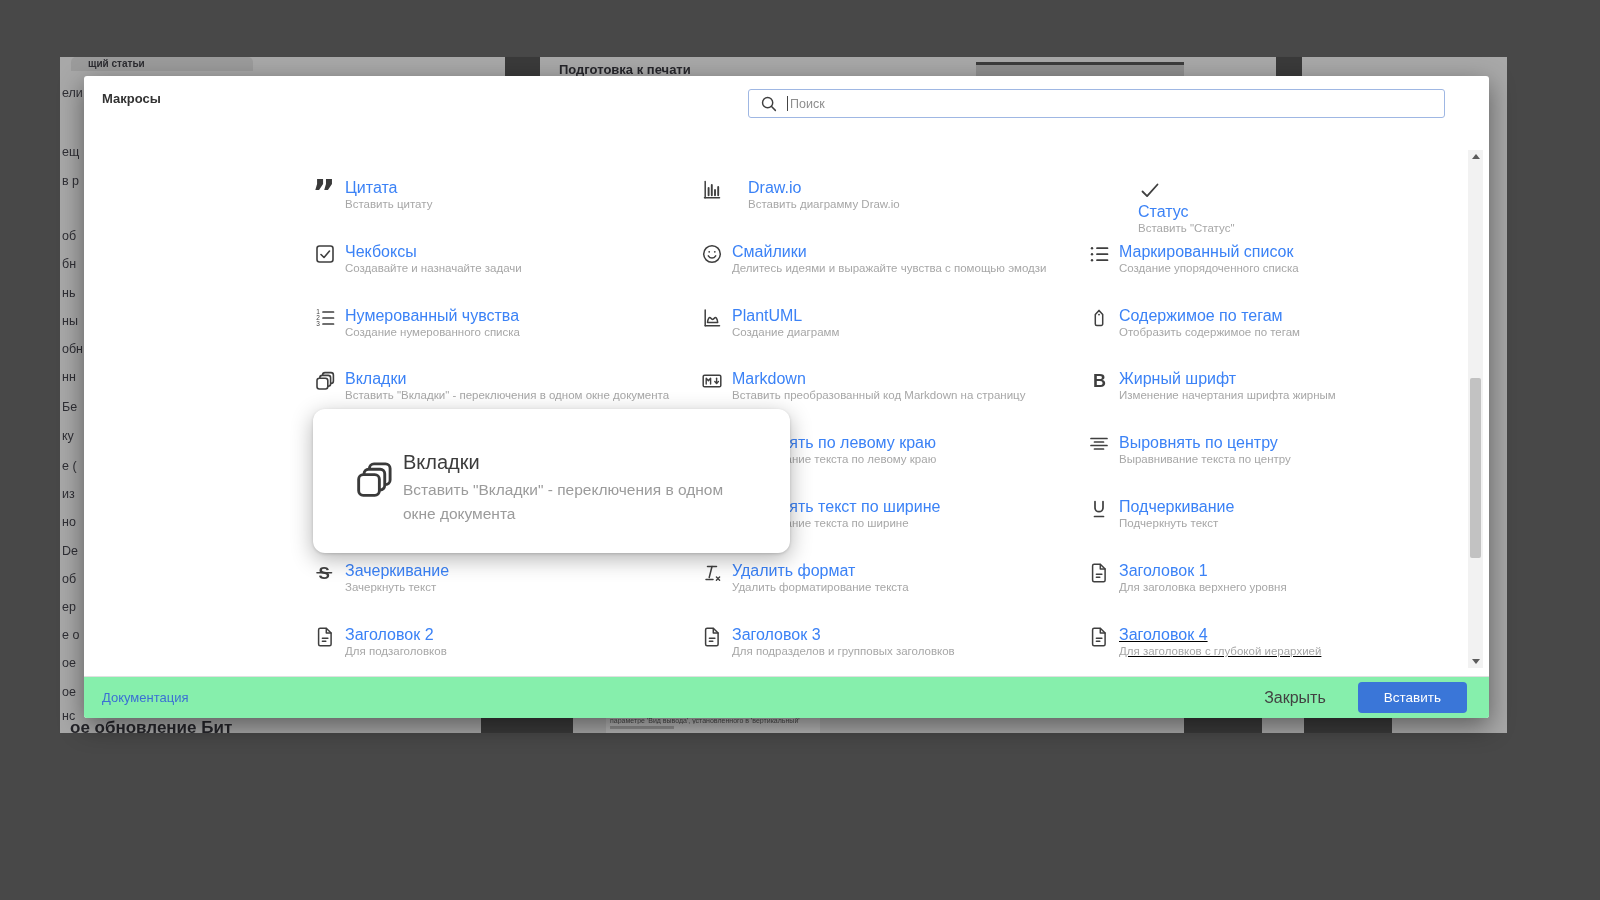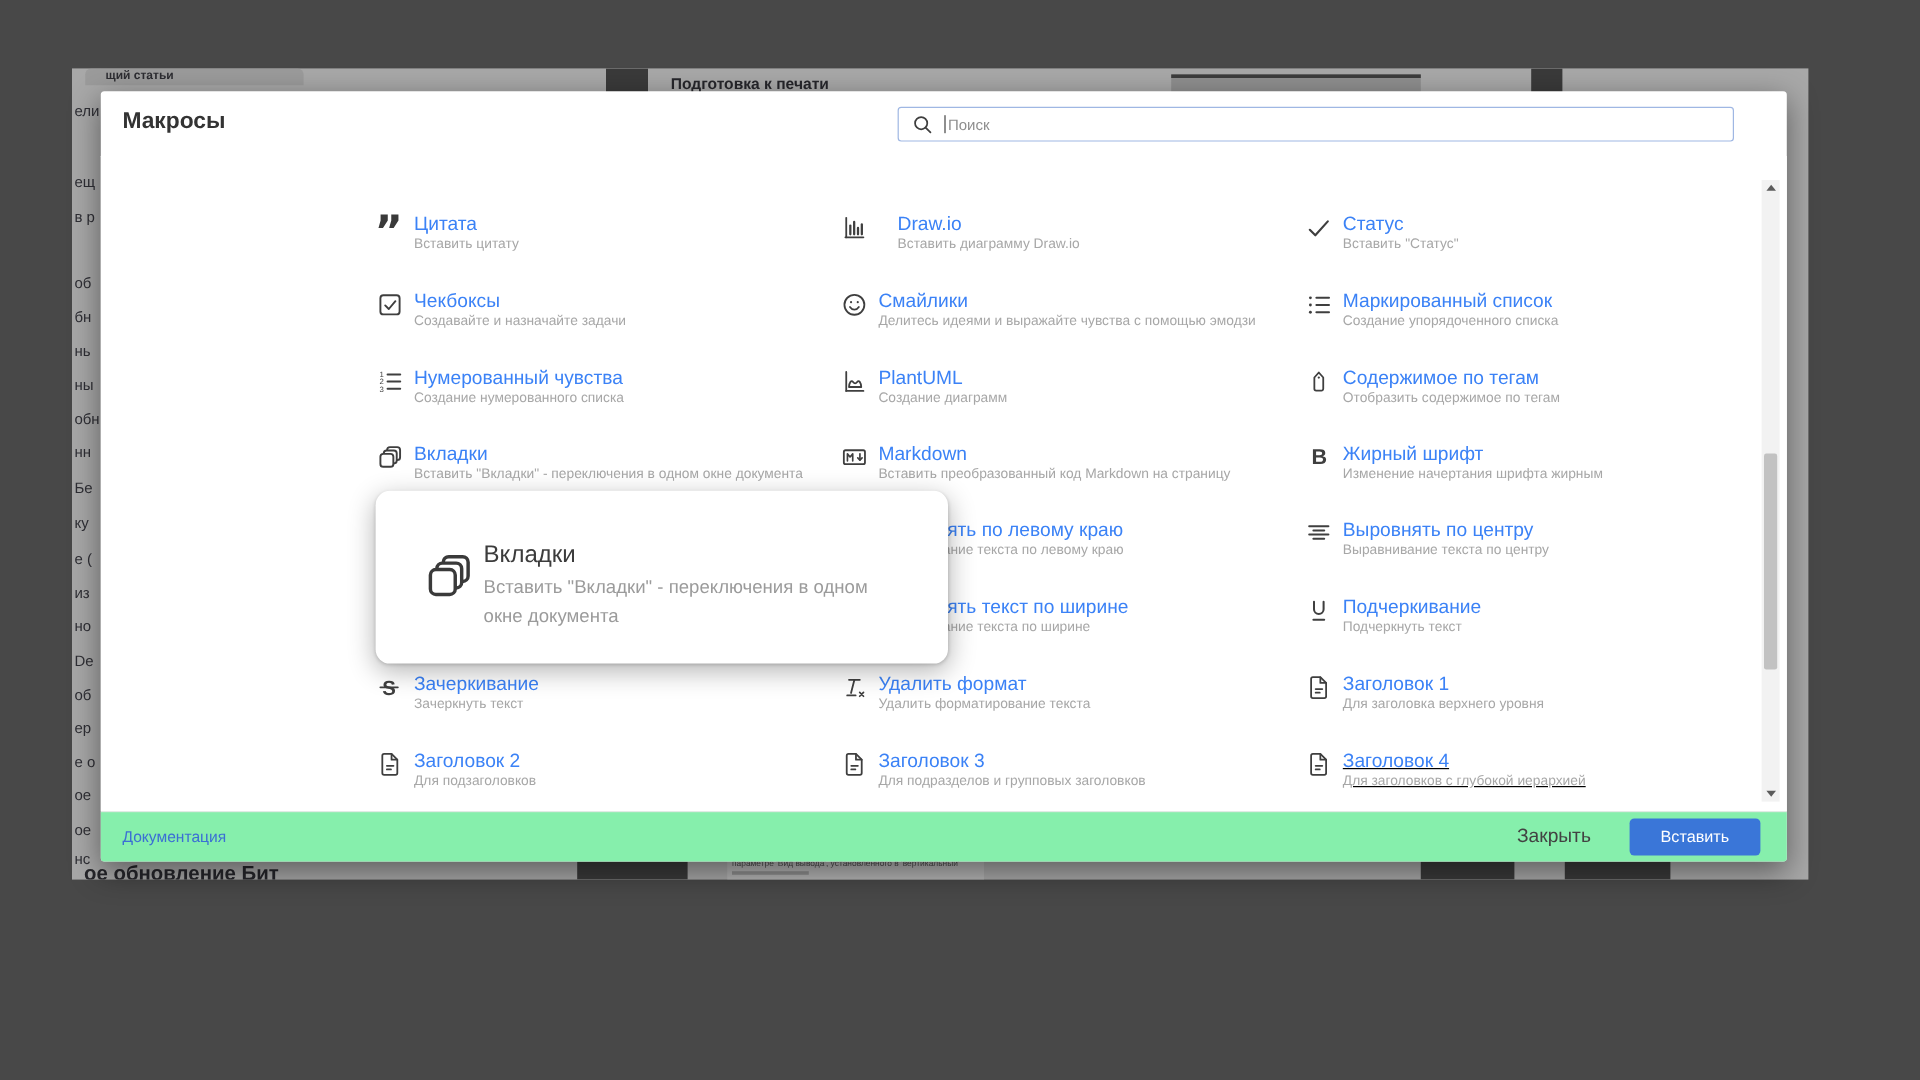--- a/index.html
+++ b/index.html
@@ -20,21 +20,21 @@
   #left-frags span{position:absolute;left:2px;font-size:12.5px;color:#2f2f35;white-space:nowrap;}
   .bottom-left{position:absolute;left:10px;top:661px;font-size:17px;font-weight:bold;color:#26262b;white-space:nowrap;}
   .mini-panel{position:absolute;left:546px;top:659px;width:214px;height:17px;background:#b5b5b5;padding:1px 4px;box-sizing:border-box;}
   .mini-line1{font-size:7px;color:#4a4a4a;white-space:nowrap;overflow:hidden;}
   .mini-rule{width:64px;height:3px;background:#8f8f8f;margin-top:2px;}
 
   
   .modal{position:absolute;left:84px;top:76px;width:1405px;height:642px;background:#ffffff;border-radius:3px;
          box-shadow:0 8px 26px rgba(0,0,0,0.45);z-index:5;}
   .modal-header{position:relative;height:54px;border-bottom:1px solid #e7e7e7;}
-  .modal-header .title{position:absolute;left:18px;top:15px;font-size:19px;font-weight:bold;color:#333333;}
+  .modal-header .title{position:absolute;left:18px;top:15px;font-size:13px;font-weight:bold;color:#333333;}
   .search{position:absolute;left:664px;top:13px;width:697px;height:29px;border:1px solid #9fb7e3;border-radius:3px;
           background:#fff;display:flex;align-items:center;box-sizing:border-box;cursor:text;}
   .search .s-icon{margin:0 8px 0 10px;display:flex;align-items:center;}
   .search .caret{width:1px;height:15px;background:#444;margin-right:2px;}
   .search .ph{font-size:12.5px;color:#8e8e8e;}
 
   .modal-body{position:absolute;left:0;top:54px;right:0;bottom:42px;background:#fff;}
   #macro-grid{position:absolute;left:0;top:-54px;right:0;bottom:0;}
   .cell{position:absolute;display:flex;align-items:flex-start;width:380px;cursor:pointer;}
   .cell .ic{width:24px;height:24px;margin-right:8px;flex:none;display:flex;align-items:center;justify-content:center;}
@@ -148,21 +148,21 @@
                 <line x1="11.8" y1="7" x2="11.8" y2="17.2" stroke-width="1.9"></line>
                 <line x1="15" y1="12" x2="15" y2="17.2" stroke-width="1.9"></line>
                 <line x1="18.2" y1="9" x2="18.2" y2="17.2" stroke-width="1.9"></line>
               </svg>
             </span>
             <div class="tx">
               <div class="t">Draw.io</div>
               <div class="d">Вставить диаграмму Draw.io</div>
             </div>
           </div>
-          <div class="cell" style="left: 1003px; top: 102px;">
+          <div class="cell" style="left: 1054px; top: 102px; flex-direction: column;">
             <span class="ic">
               <svg viewBox="0 0 24 24" width="24" height="24" fill="none" stroke="#3f3f3f" stroke-width="1.8" stroke-linecap="round" stroke-linejoin="round">
                 <path d="M4.5 13.5l4.6 4.6L19.5 6.5"></path>
               </svg>
             </span>
             <div class="tx">
               <div class="t">Статус</div>
               <div class="d">Вставить "Статус"</div>
             </div>
           </div>

